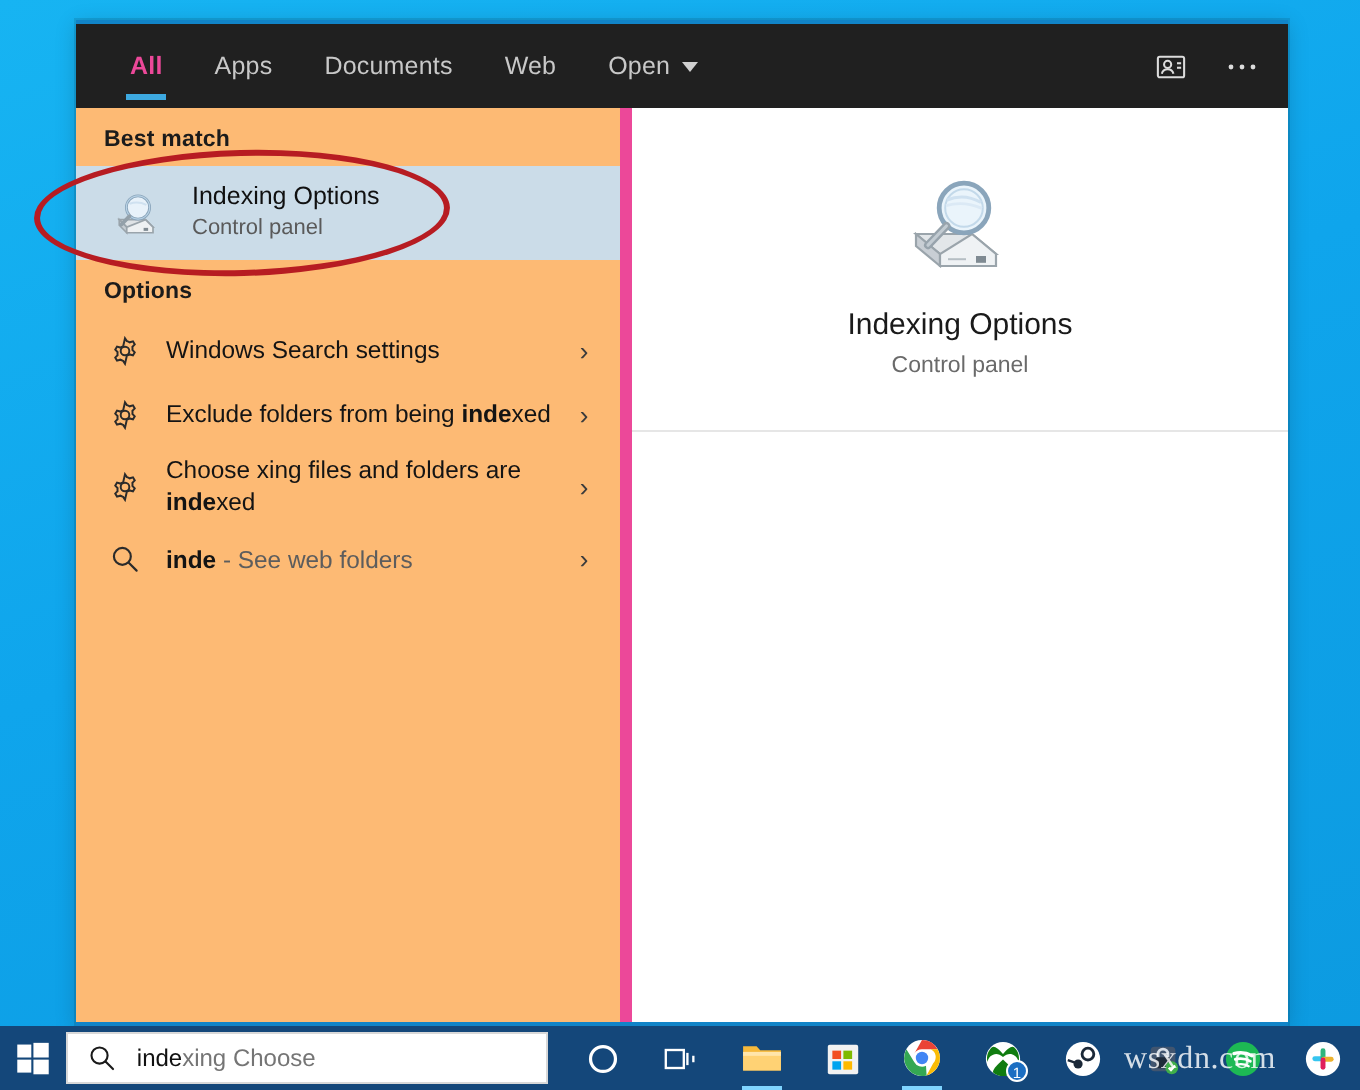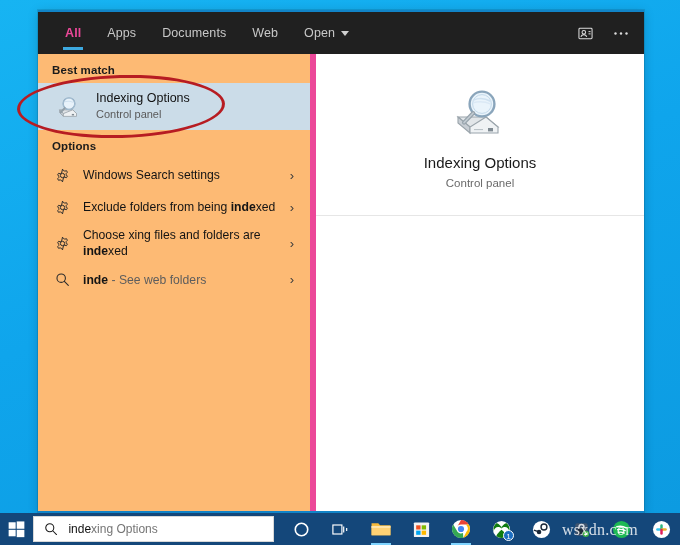--- a/index.html
+++ b/index.html
@@ -457,21 +457,21 @@
       </svg>
     </div>
 
     <div id="taskbar-search">
       <span id="tb-search-icon">
         <svg width="14" height="14" viewBox="0 0 16 16" fill="none" stroke="#1a1a1a" stroke-width="1.2">
           <circle cx="6.6" cy="6.6" r="4.6"></circle>
           <line x1="10" y1="10" x2="14.3" y2="14.3" stroke-linecap="round"></line>
         </svg>
       </span>
-      <span id="tb-search-text"><span id="tb-typed">inde</span><span id="tb-ghost">xing Options</span></span>
+      <span id="tb-search-text"><span id="tb-typed">inde</span><span id="tb-ghost">xing Choose</span></span>
     </div>
 
     <div id="taskbar-apps">
 
       <div class="tapp">
         <svg width="17" height="17" viewBox="0 0 18 18">
           <circle cx="9" cy="9" r="6.6" fill="none" stroke="#ffffff" stroke-width="1.7"></circle>
         </svg>
       </div>
 

